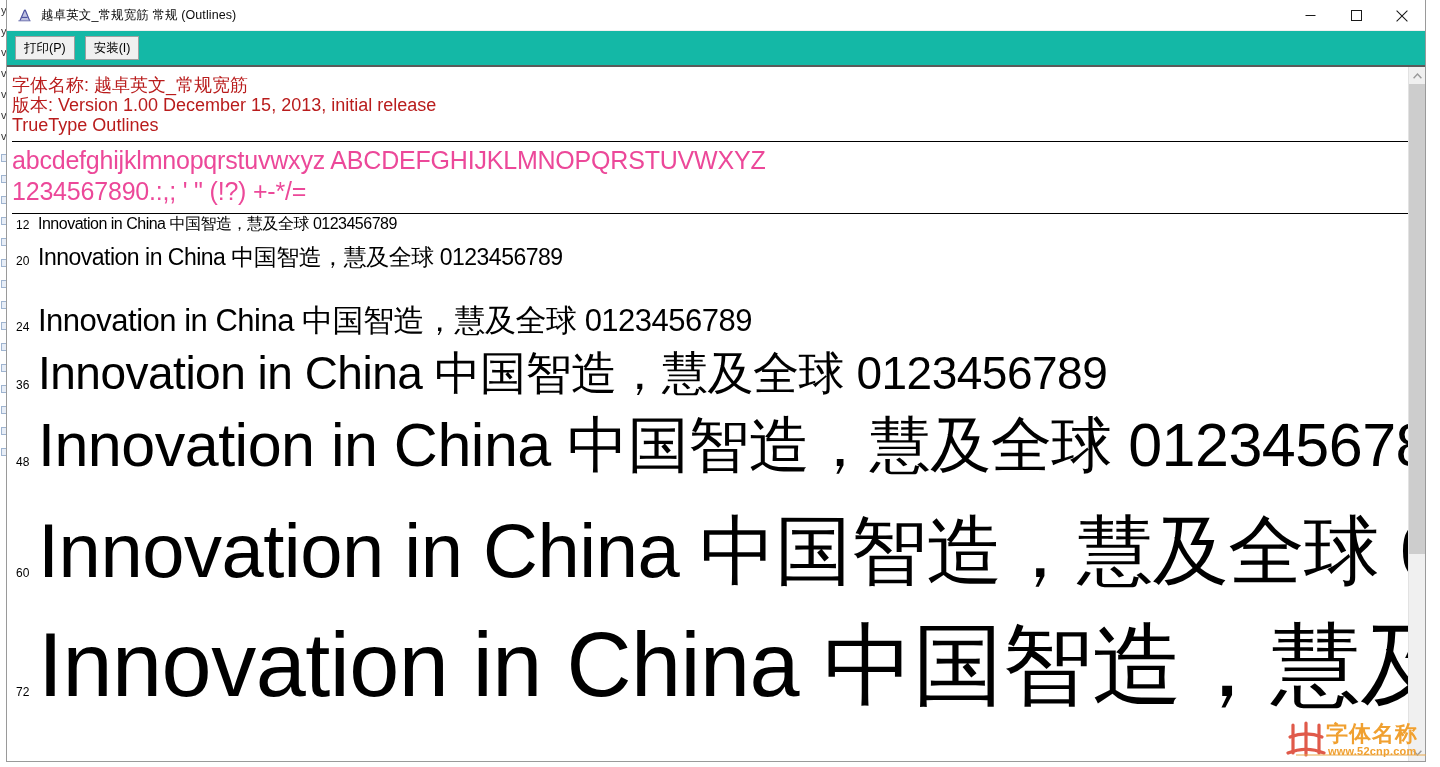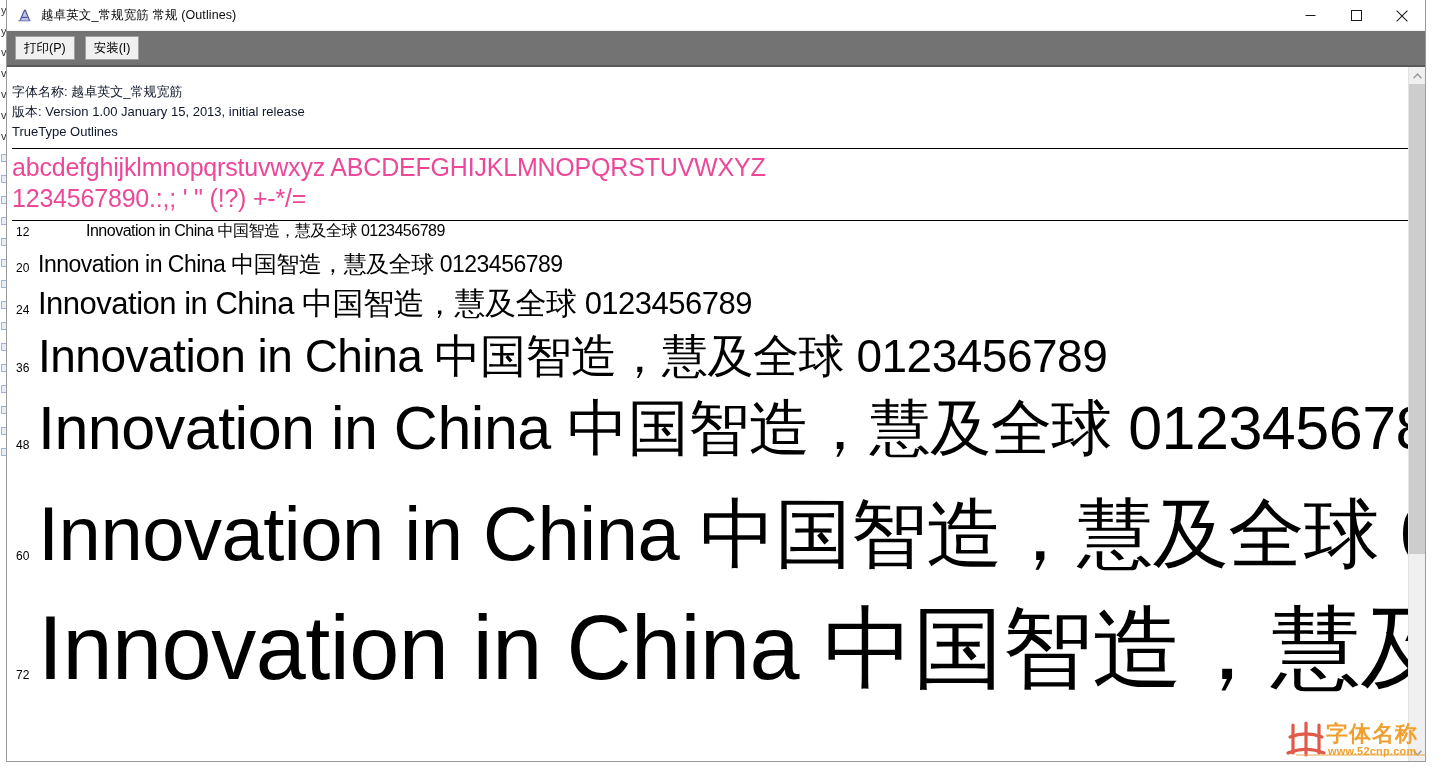--- a/index.html
+++ b/index.html
@@ -83,21 +83,21 @@
   }
   .win-btn {
     width: 46px; height: 31px;
     display: flex; align-items: center; justify-content: center;
     cursor: default;
   }
 
   
   #toolbar {
     height: 36px; min-height: 36px;
-    background: #737373;
+    background: #14b8a6;
     border-bottom: 2px solid #5a5a5a;
     display: flex;
     align-items: center;
     padding-left: 8px;
     gap: 10px;
   }
   .tb-btn {
     height: 24px;
     min-width: 50px;
     padding: 0 8px;
@@ -122,23 +122,23 @@
   #content {
     flex: 1;
     position: relative;
     overflow: hidden;
     background: #ffffff;
     padding-left: 5px;
   }
 
   
   #info {
-    padding-top: 15px;
-    font-size: 13px;
-    color: #0f172a;
+    padding-top: 8px;
+    font-size: 18px;
+    color: #b91c1c;
     line-height: 20px;
   }
   #info div { white-space: nowrap; }
 
   .hr {
     border: none;
     border-top: 1px solid #000;
     margin: 6px 0 0 0;
     height: 0;
   }
@@ -309,46 +309,46 @@
       <div class="tb-btn">打印(P)</div>
       <div class="tb-btn">安装(I)</div>
     </div>
 
     <div id="content-wrap">
 
       <div id="content">
 
         <div id="info">
           <div>字体名称: 越卓英文_常规宽筋</div>
-          <div>版本: Version 1.00 January 15, 2013, initial release</div>
+          <div>版本: Version 1.00 December 15, 2013, initial release</div>
           <div>TrueType Outlines</div>
         </div>
 
         <hr class="hr">
 
         <div id="charset">
           <span class="cs">abcdefghijklmnopqrstuvwxyz ABCDEFGHIJKLMNOPQRSTUVWXYZ</span>
           <span class="cs">1234567890.:,; ' " (!?)  +-*/=</span>
         </div>
 
         <hr class="hr">
 
         <div id="samples">
 
-          <div class="sample-row" style="height:28px;gap:48px;">
+          <div class="sample-row" style="height:28px;">
             <span class="sz">12</span>
             <span class="sample-text" style="font-size:16px;">Innovation in China 中国智造，慧及全球 0123456789</span>
           </div>
 
           <div class="sample-row" style="height:34px;">
             <span class="sz">20</span>
             <span class="sample-text" style="font-size:23px;">Innovation in China 中国智造，慧及全球 0123456789</span>
           </div>
 
-          <div class="sample-row" style="height:43px;">
+          <div class="sample-row" style="height:43px;margin-top:24px;">
             <span class="sz">24</span>
             <span class="sample-text" style="font-size:31px;">Innovation in China 中国智造，慧及全球 0123456789</span>
           </div>
 
           <div class="sample-row" style="height:62px;">
             <span class="sz">36</span>
             <span class="sample-text" style="font-size:46px;">Innovation in China 中国智造，慧及全球 0123456789</span>
           </div>
 
           <div class="sample-row" style="height:84px;">

